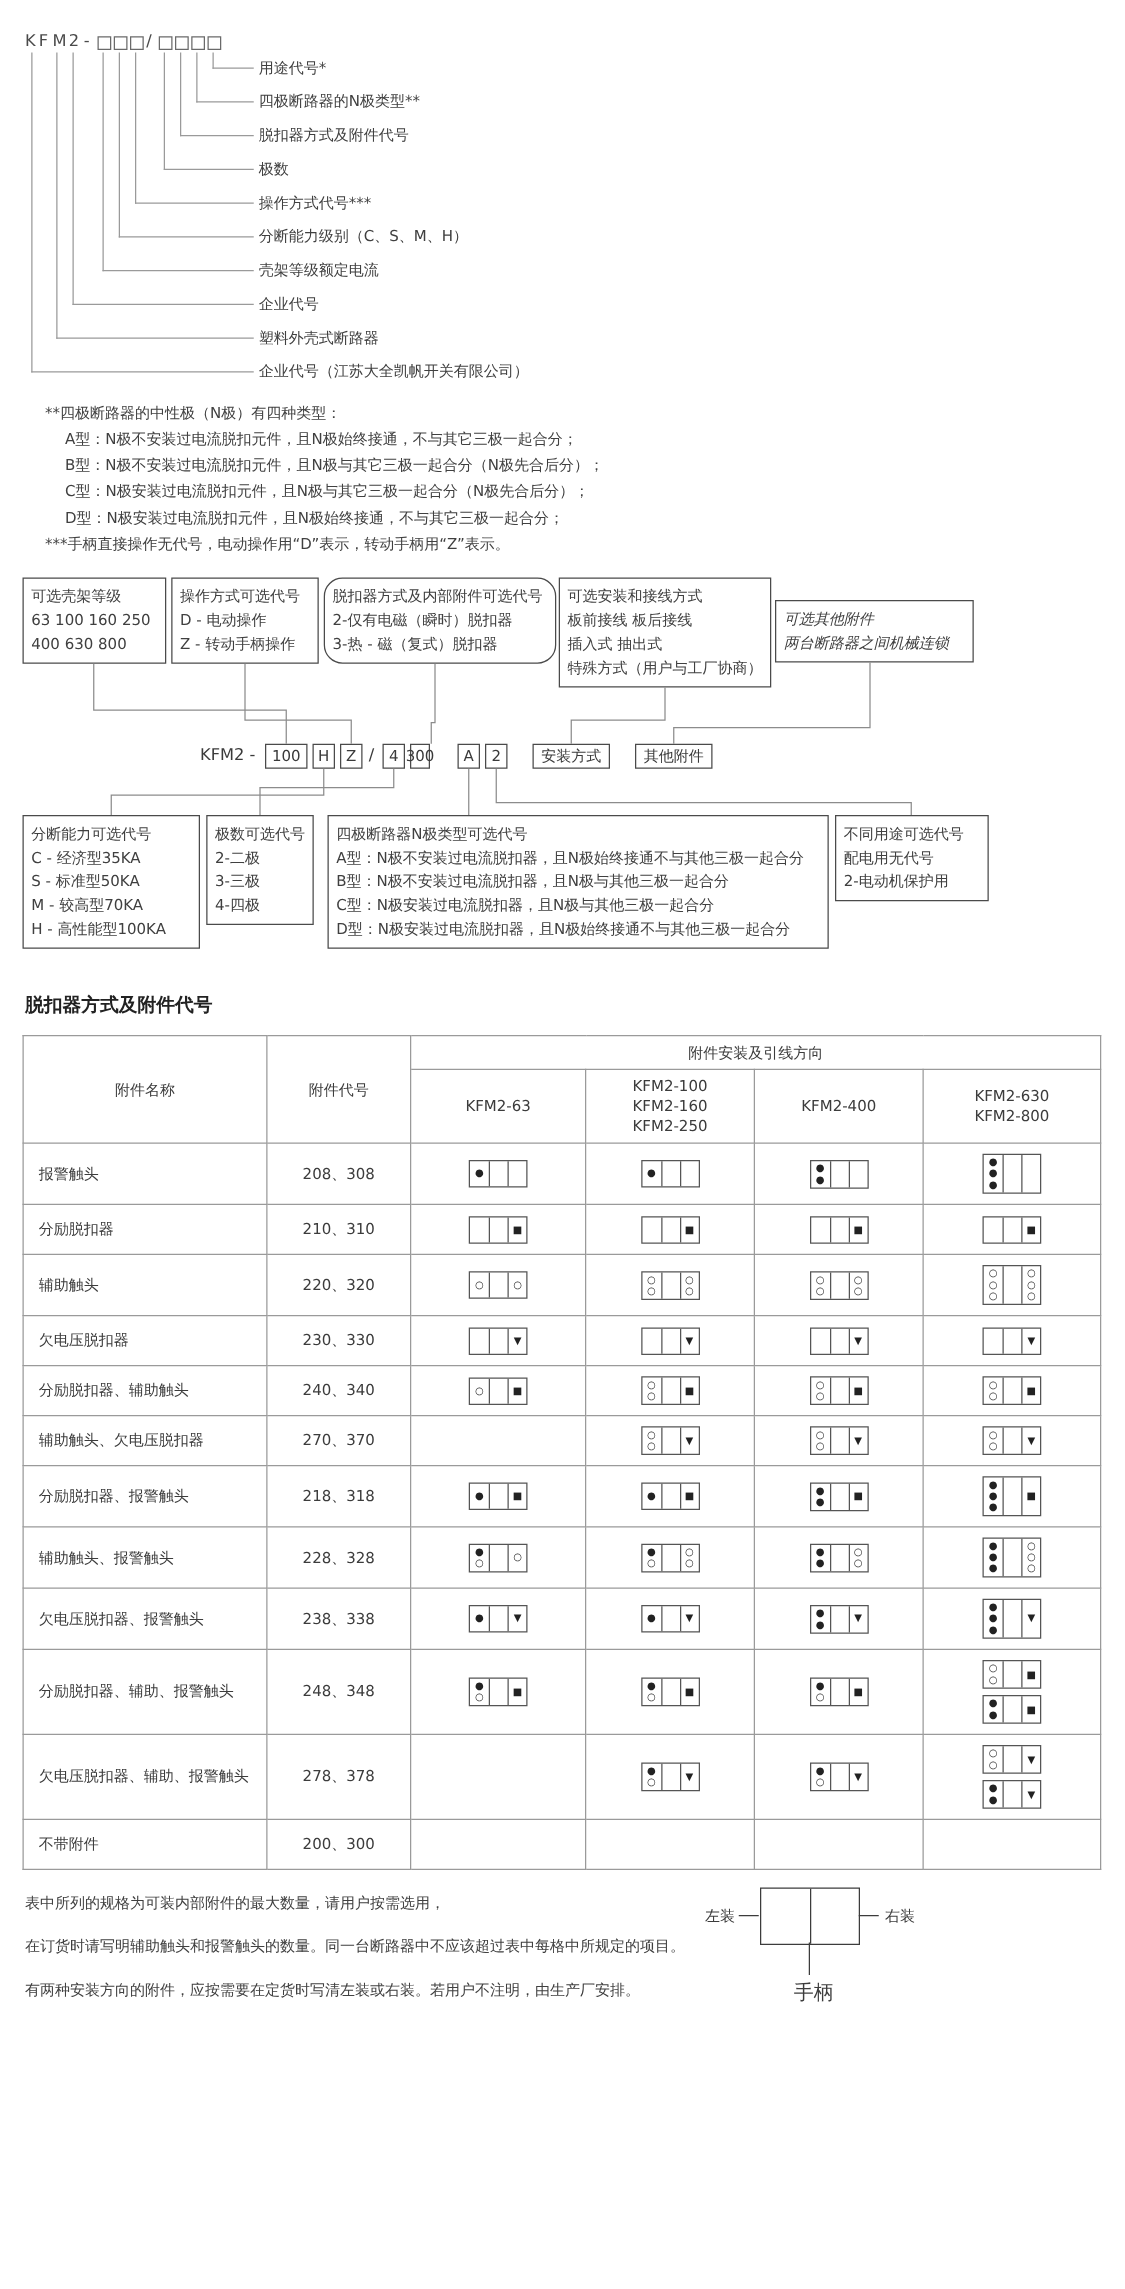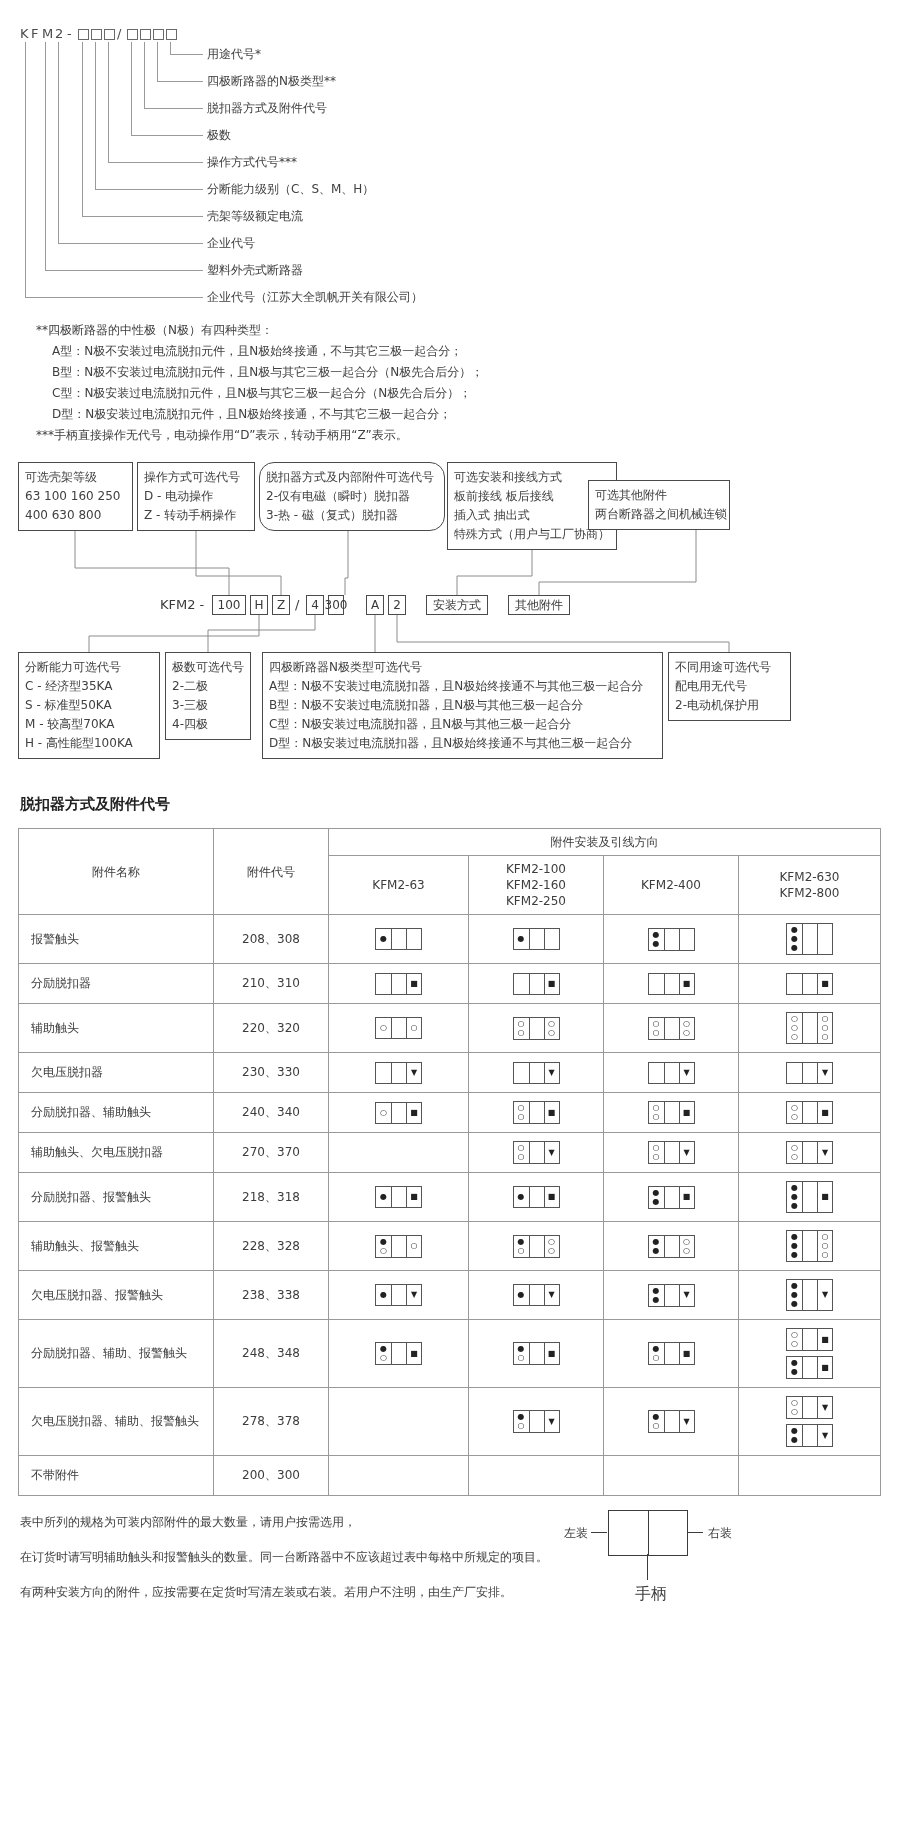--- a/index.html
+++ b/index.html
@@ -120,21 +120,21 @@
         <div class="optline">脱扣器方式及内部附件可选代号</div>
         <div class="optline">2-仅有电磁（瞬时）脱扣器</div>
         <div class="optline">3-热 - 磁（复式）脱扣器</div>
       </div>
       <div class="optbox" style="left: 447px; top: 6px; width: 170px;">
         <div class="optline">可选安装和接线方式</div>
         <div class="optline">板前接线 板后接线</div>
         <div class="optline">插入式 抽出式</div>
         <div class="optline">特殊方式（用户与工厂协商）</div>
       </div>
-      <div class="optbox" style="left: 588px; top: 24px; width: 142px;">
+      <div class="optbox" style="left: 620px; top: 24px; width: 159px; font-style: italic;">
         <div class="optline">可选其他附件</div>
         <div class="optline">两台断路器之间机械连锁</div>
       </div>
       <div class="optbox" style="left: 18px; top: 196px; width: 142px;">
         <div class="optline">分断能力可选代号</div>
         <div class="optline">C - 经济型35KA</div>
         <div class="optline">S - 标准型50KA</div>
         <div class="optline">M - 较高型70KA</div>
         <div class="optline">H - 高性能型100KA</div>
       </div>

